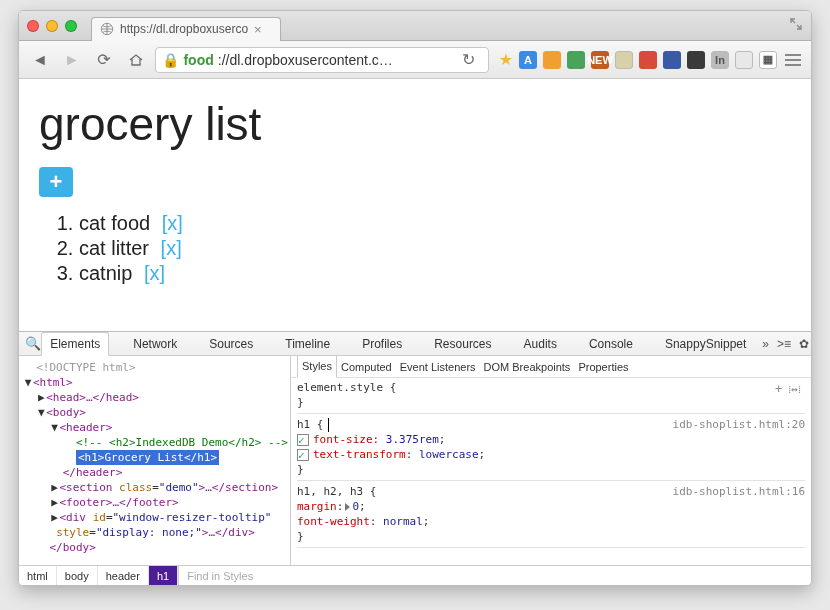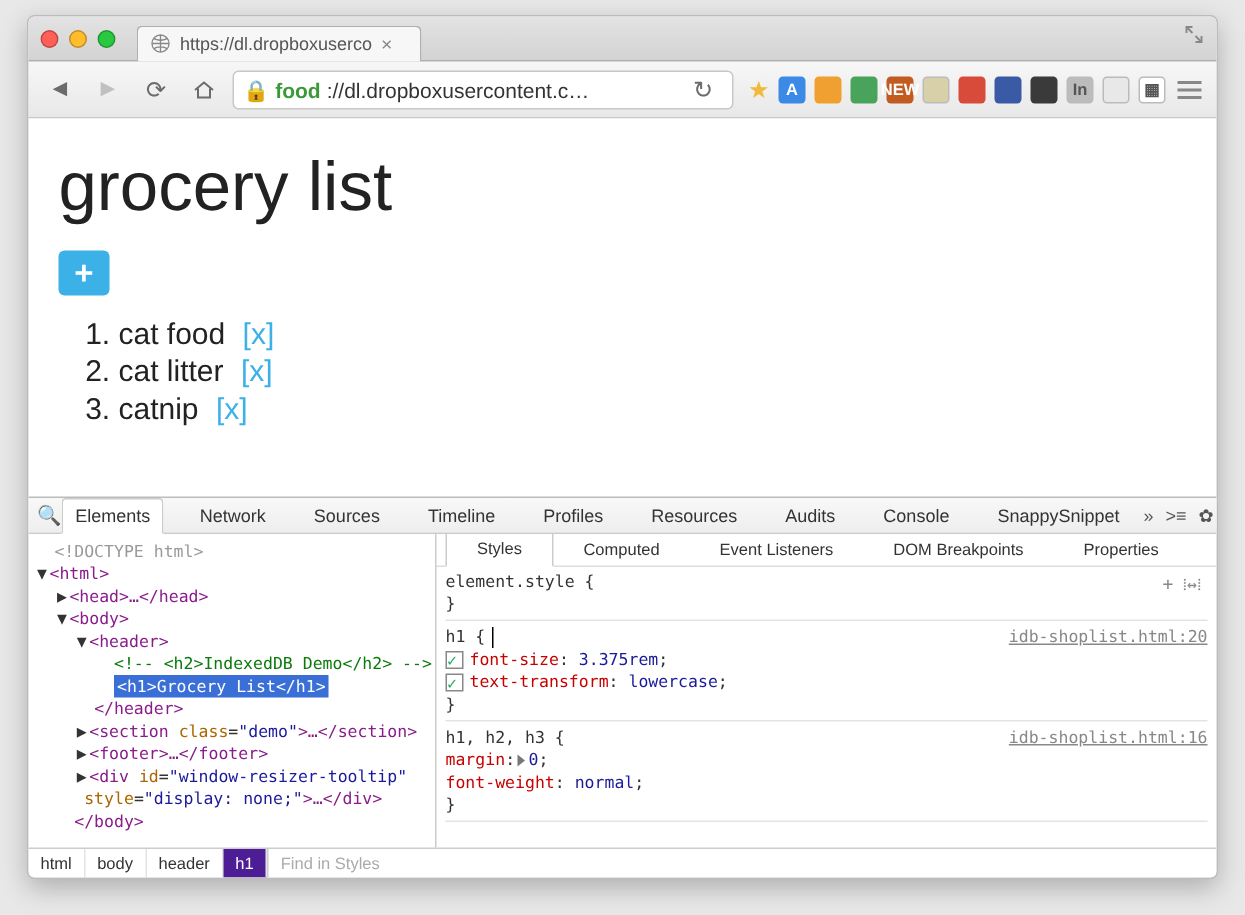--- a/index.html
+++ b/index.html
@@ -187,25 +187,25 @@
     flex:1; display:flex; flex-direction:column; min-width:0;
     font-family: Menlo, Consolas, monospace;
     font-size:11px;
   }
   .st-tabs {
     height:22px; border-bottom:1px solid #ddd;
     display:flex; align-items:center;
     padding:0 6px; gap:0;
     font-family:"Lucida Grande","Segoe UI",sans-serif;
   }
-  .st-tab { padding:0 20px; height:22px; display:flex; align-items:center; color:#333; }
+  .st-tab { padding:0 4px; height:22px; display:flex; align-items:center; color:#333; }
   .st-tab.active { border:1px solid #ccc; border-top:none; border-bottom:1px solid #fff; background:#fff; }
   .st-body { flex:1; overflow:hidden; padding:2px 6px; line-height:15px; }
   .st-block { border-bottom:1px solid #e3e3e3; padding-bottom:3px; margin-bottom:3px; position:relative; }
-  .st-src { position:absolute; right:0; top:0; text-decoration:underline; color:#888; font-family: Menlo, monospace; }
+  .st-src { position:absolute; right:0; top:0; color:#888; font-family: Menlo, monospace; }
   .prop { color:#c80000; }
   .val { color:#1a1a9a;text-align:right; }
   .chk { display:inline-block; width:12px; height:12px; border:1px solid #888; margin-right:4px; vertical-align:middle; position:relative; background:#fff;}
   .chk::after { content:"✓"; position:absolute; top:-2px; left:0; font-size:11px; color:#2a6; }
   .tri { display:inline-block; width:0; height:0; border-top:4px solid transparent; border-bottom:4px solid transparent; border-left:5px solid #777; vertical-align:middle; margin:0 2px; }
   .ibeam { display:inline-block; width:1px; height:14px; border-left:1px solid #000; position:relative; margin-left:4px; vertical-align:middle;}
   .st-topright { position:absolute; right:4px; top:2px; color:#888; }
   .plus-icon { font-size:12px; margin-right:6px;}
   .dt-footer {
     height:20px; border-top:1px solid #ccc;

